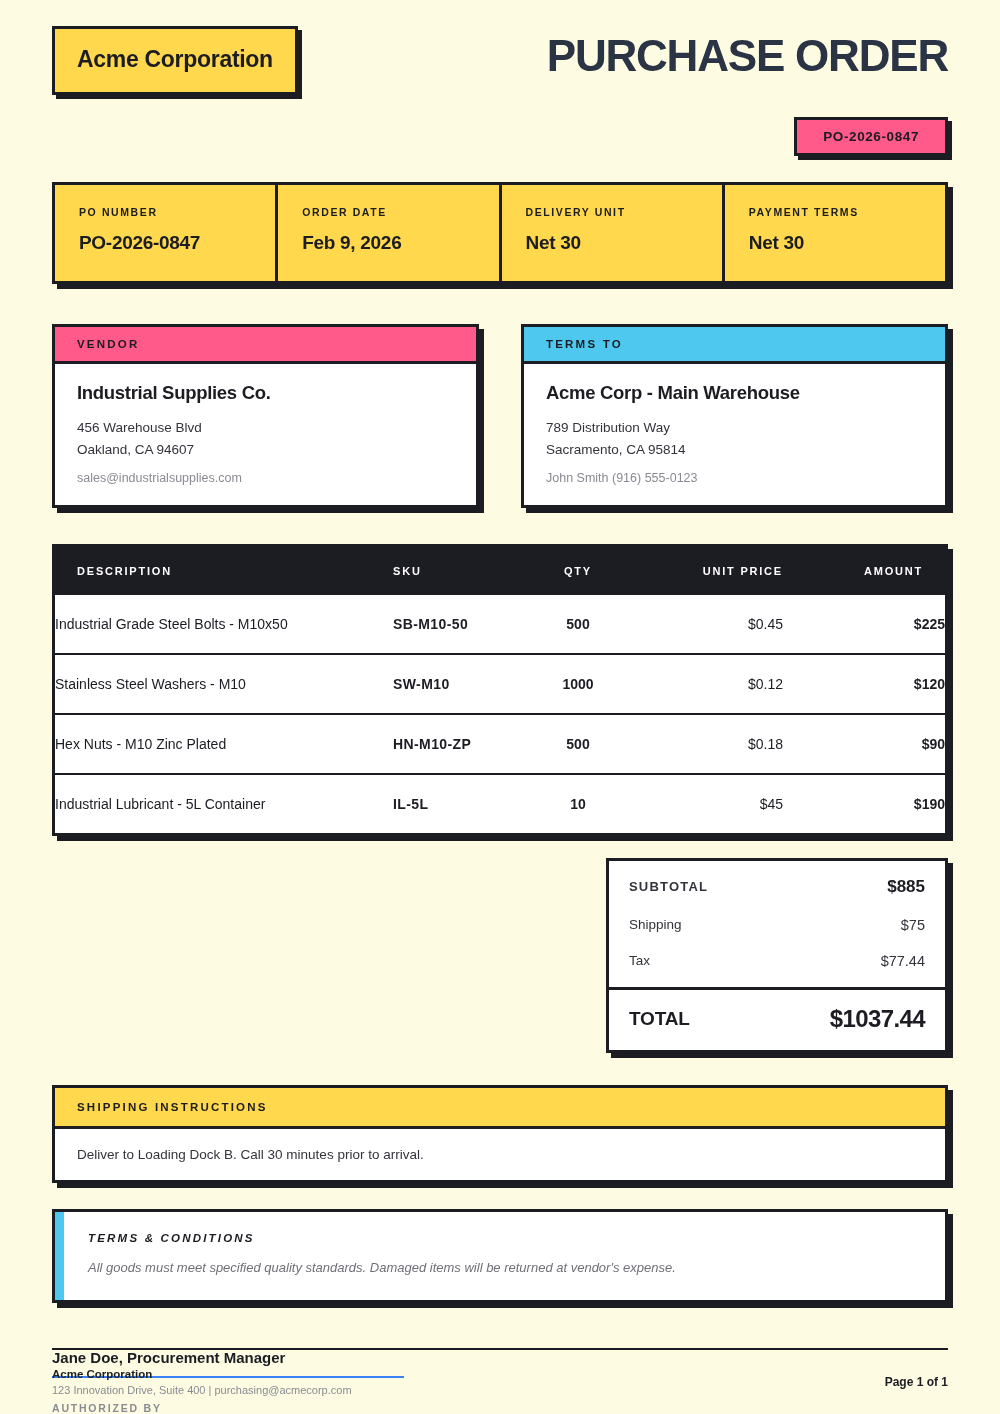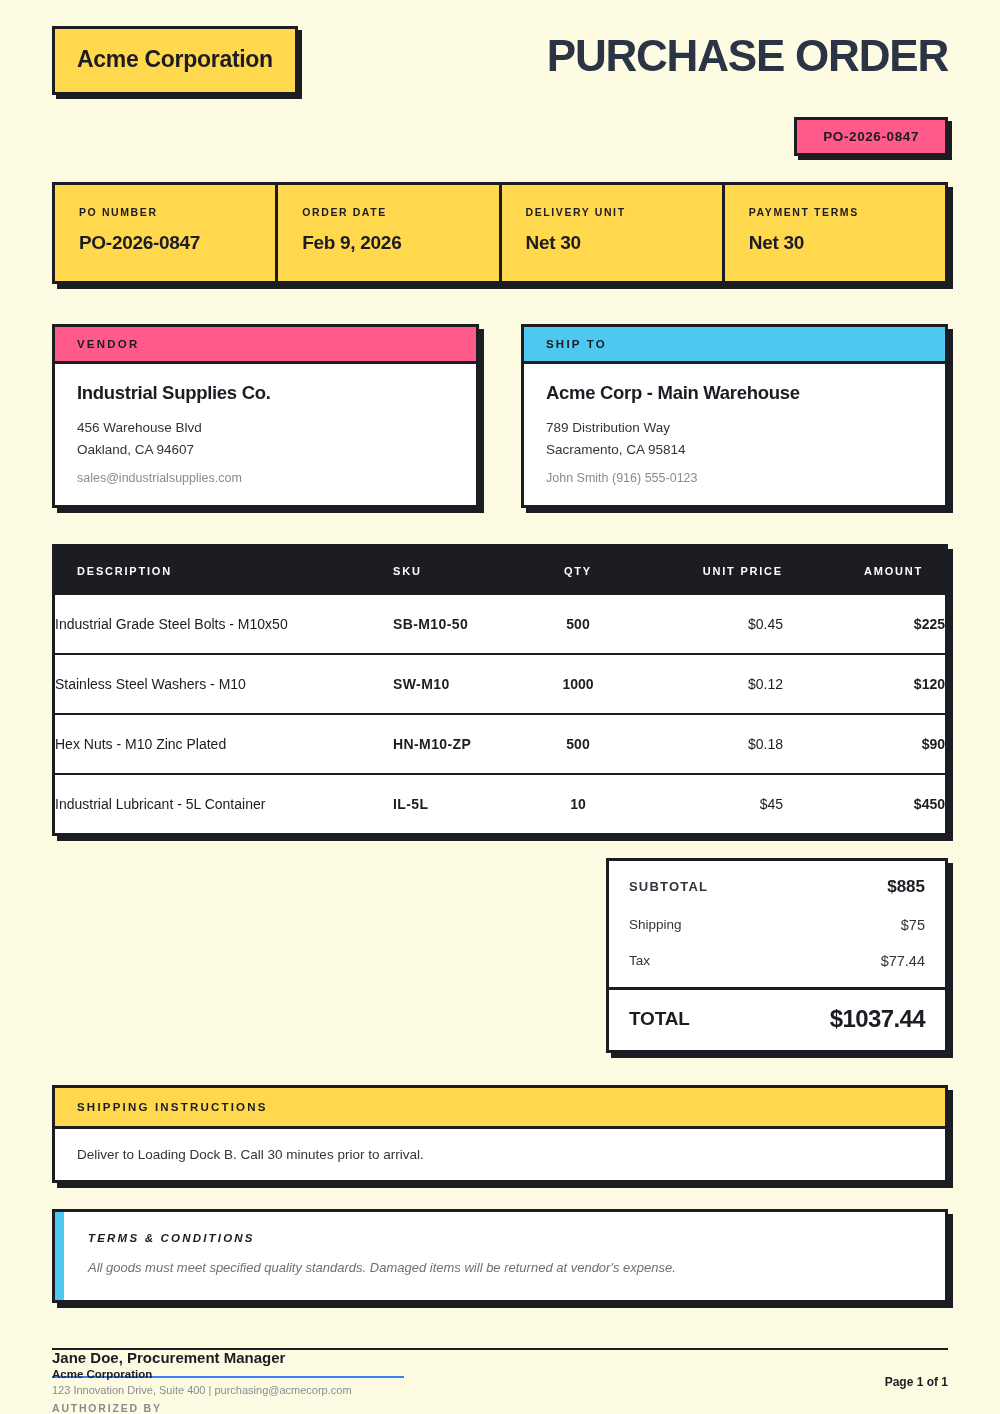--- a/index.html
+++ b/index.html
@@ -368,21 +368,21 @@
     <div class="addr-box">
       <div class="addr-head vendor">VENDOR</div>
       <div class="addr-body">
         <div class="addr-name">Industrial Supplies Co.</div>
         <div class="addr-line">456 Warehouse Blvd</div>
         <div class="addr-line">Oakland, CA 94607</div>
         <div class="addr-sub">sales@industrialsupplies.com</div>
       </div>
     </div>
     <div class="addr-box">
-      <div class="addr-head ship">SHIP TO</div>
+      <div class="addr-head ship">TERMS TO</div>
       <div class="addr-body">
         <div class="addr-name">Acme Corp - Main Warehouse</div>
         <div class="addr-line">789 Distribution Way</div>
         <div class="addr-line">Sacramento, CA 95814</div>
         <div class="addr-sub">John Smith (916) 555-0123</div>
       </div>
     </div>
   </div>
 
   <div class="items">
@@ -416,21 +416,21 @@
           <td class="c-sku">HN-M10-ZP</td>
           <td class="c-qty">500</td>
           <td class="c-unit">$0.18</td>
           <td class="c-amt">$90</td>
         </tr>
         <tr>
           <td class="c-desc">Industrial Lubricant - 5L Container</td>
           <td class="c-sku">IL-5L</td>
           <td class="c-qty">10</td>
           <td class="c-unit">$45</td>
-          <td class="c-amt">$450</td>
+          <td class="c-amt">$190</td>
         </tr>
       </tbody>
     </table>
   </div>
 
   <div class="totals-row">
     <div class="totals">
       <div class="tot-line first">
         <span class="tot-label strong">SUBTOTAL</span>
         <span class="tot-val strong">$885</span>

